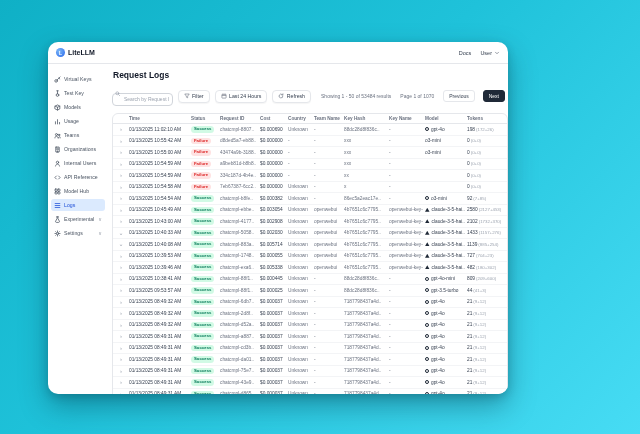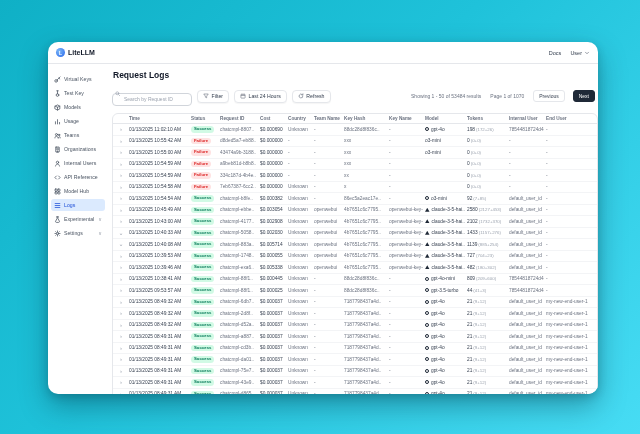--- a/index.html
+++ b/index.html
@@ -2,21 +2,21 @@
 <html><head>
 <meta charset="utf-8">
 <style>
   html,body{margin:0;padding:0;width:640px;height:434px;overflow:hidden;}
   body{
     font-family:"Liberation Sans","DejaVu Sans",sans-serif;
     background:linear-gradient(135deg,#0fb0c6 0%,#1fc2da 45%,#47dcf4 100%);
     position:relative;
   }
   .window{
-    position:absolute;left:48px;top:42px;width:550px;height:352px;
+    position:absolute;left:48px;top:42px;width:460px;height:352px;
     background:#ffffff;border-radius:10px;overflow:hidden;
     box-shadow:0 12px 28px rgba(3,48,64,.38),0 3px 8px rgba(3,48,64,.22);
   }
   
   .topbar{height:21px;border-bottom:1px solid #e5e7eb;display:flex;align-items:center;
     justify-content:space-between;padding:0 8px;}
   .brand{display:flex;align-items:center;gap:3px;}
   .logo{width:9px;height:9px;border-radius:50%;background:radial-gradient(circle at 35% 35%,#7db9f7,#2563eb);
     display:flex;align-items:center;justify-content:center;color:#fff;font-size:5px;font-weight:bold;}
   .brand-name{font-size:7px;font-weight:bold;color:#111827;}

